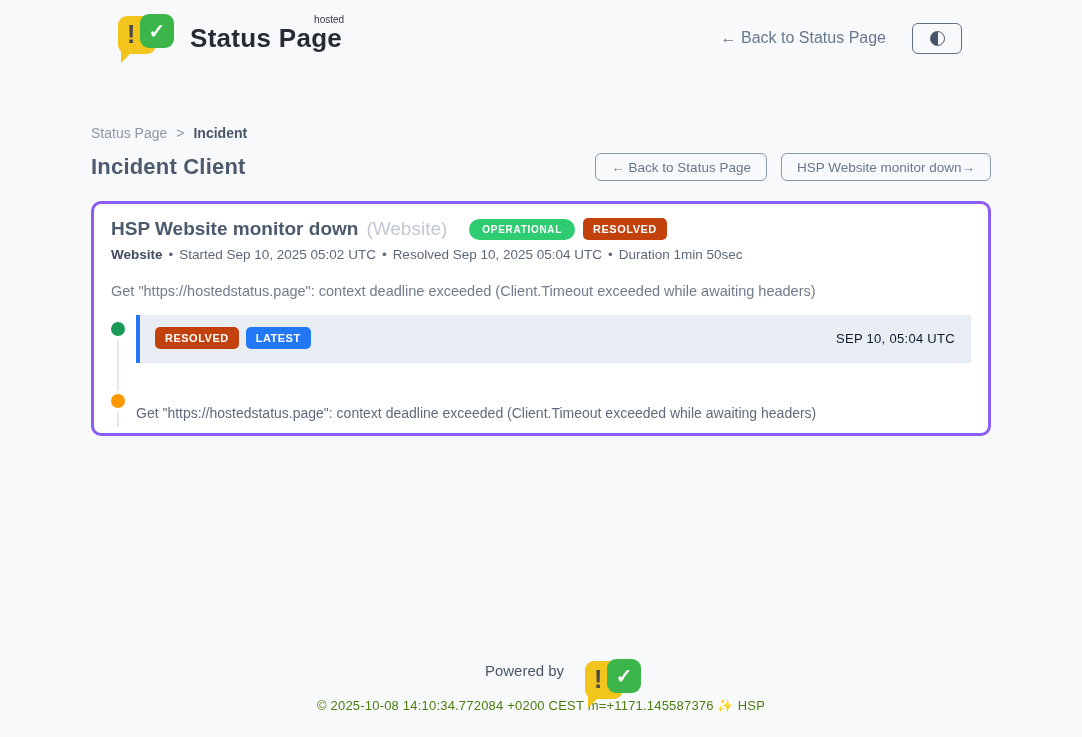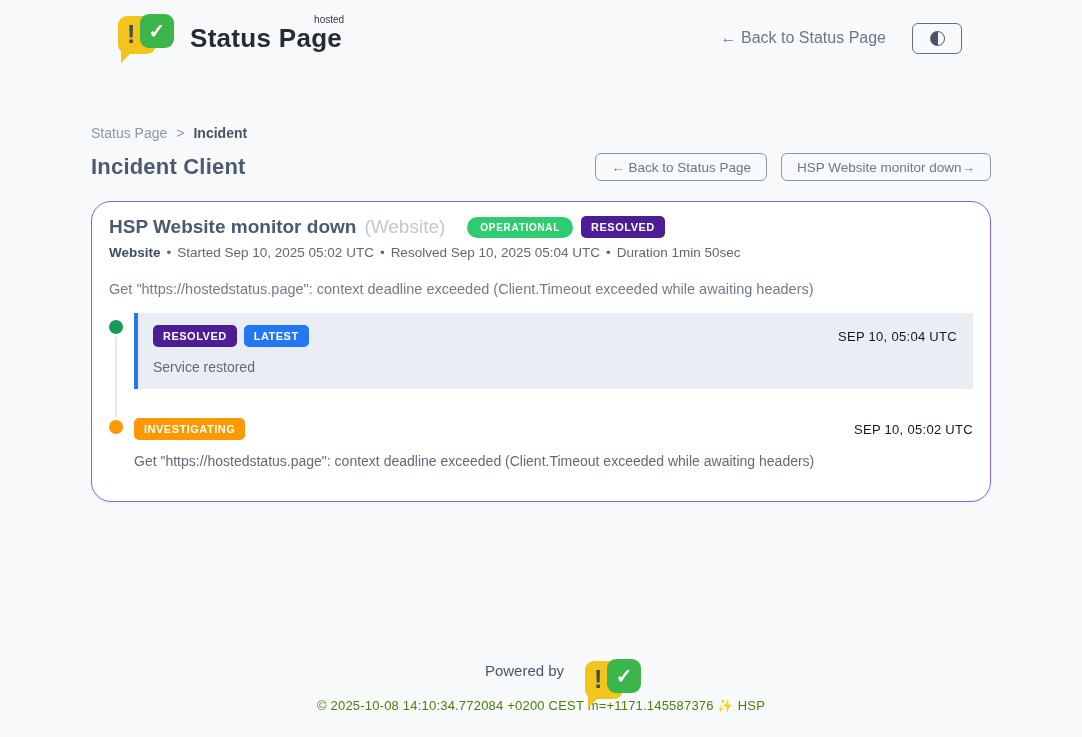--- a/index.html
+++ b/index.html
@@ -60,36 +60,36 @@
   .page-title { font-size: 22px; font-weight: 700; color: #4c5a6d; letter-spacing: 0.2px; }
   .nav-buttons { display: flex; gap: 14px; }
   .nav-btn {
     height: 28px; padding: 0 15px; background: #f8f9fb;
     border: 1px solid #8997a8; border-radius: 6px;
     font-size: 13.5px; color: #68788c; font-family: "Liberation Sans", sans-serif; cursor: pointer;
     display: flex; align-items: center;
   }
 
   .card {
-    margin-top: 20px; background: #ffffff; border: 1px solid #8b5cf6;
-    border-radius: 20px; padding: 14px 17px 32px 17px;
+    margin-top: 20px; background: #ffffff; border: 3px solid #8b5cf6;
+    border-radius: 10px; padding: 14px 17px 12px 17px;
     box-shadow: 0 1px 2px rgba(16,24,40,0.03);
   }
   .card-title-row { display: flex; align-items: center; gap: 8px; }
   .incident-title { font-size: 19px; font-weight: 700; color: #4c5a6d; }
   .incident-component { font-size: 19px; font-weight: 400; color: #c2c8d2; }
   .pill {
     margin-left: 14px; font-size: 10px; font-weight: 700; letter-spacing: 0.7px;
     color: #fff; background: #2ecc71; border-radius: 999px; padding: 5px 13px;
   }
   .badge {
     display: inline-block; font-size: 11px; font-weight: 700; letter-spacing: 0.5px;
     color: #ffffff; border-radius: 5px; padding: 5px 10px;
   }
-  .badge-green { background: #4c1d95; }
+  .badge-green { background: #c2410c; }
   .badge-blue { background: #2277f5; }
   .badge-orange { background: #fd9800; }
 
   .meta { margin-top: 7px; font-size: 13.5px; color: #5d6878; display: flex; gap: 6px; flex-wrap: wrap; text-align: right; }
   .meta-service { font-weight: 700; color: #414c5c; }
   .description { margin-top: 21px; font-size: 14.5px; color: #707c8b; }
 
   
   .timeline { margin-top: 21px; position: relative; }
   .tl-line { position: absolute; left: 6px; top: 10px; width: 2px; height: 97px; background: #e3e6ea; }
@@ -187,31 +187,26 @@
         <div class="tl-line"></div>
 
         <div class="tl-entry">
           <span class="tl-dot dot-green"></span>
           <div class="tl-block highlighted">
             <div class="tl-head">
               <span class="badge badge-green">RESOLVED</span>
               <span class="badge badge-blue">LATEST</span>
               <span class="tl-time">SEP 10, 05:04 UTC</span>
             </div>
-            <div class="tl-msg">Service restored</div>
           </div>
         </div>
 
         <div class="tl-entry">
           <span class="tl-dot dot-orange"></span>
           <div class="tl-block plain">
-            <div class="tl-head">
-              <span class="badge badge-orange">INVESTIGATING</span>
-              <span class="tl-time">SEP 10, 05:02 UTC</span>
-            </div>
             <div class="tl-msg">Get "https://hostedstatus.page": context deadline exceeded (Client.Timeout exceeded while awaiting headers)</div>
           </div>
         </div>
       </div>
 
     </section>
   </main>
 
   <footer class="footer">
     <div class="powered">

